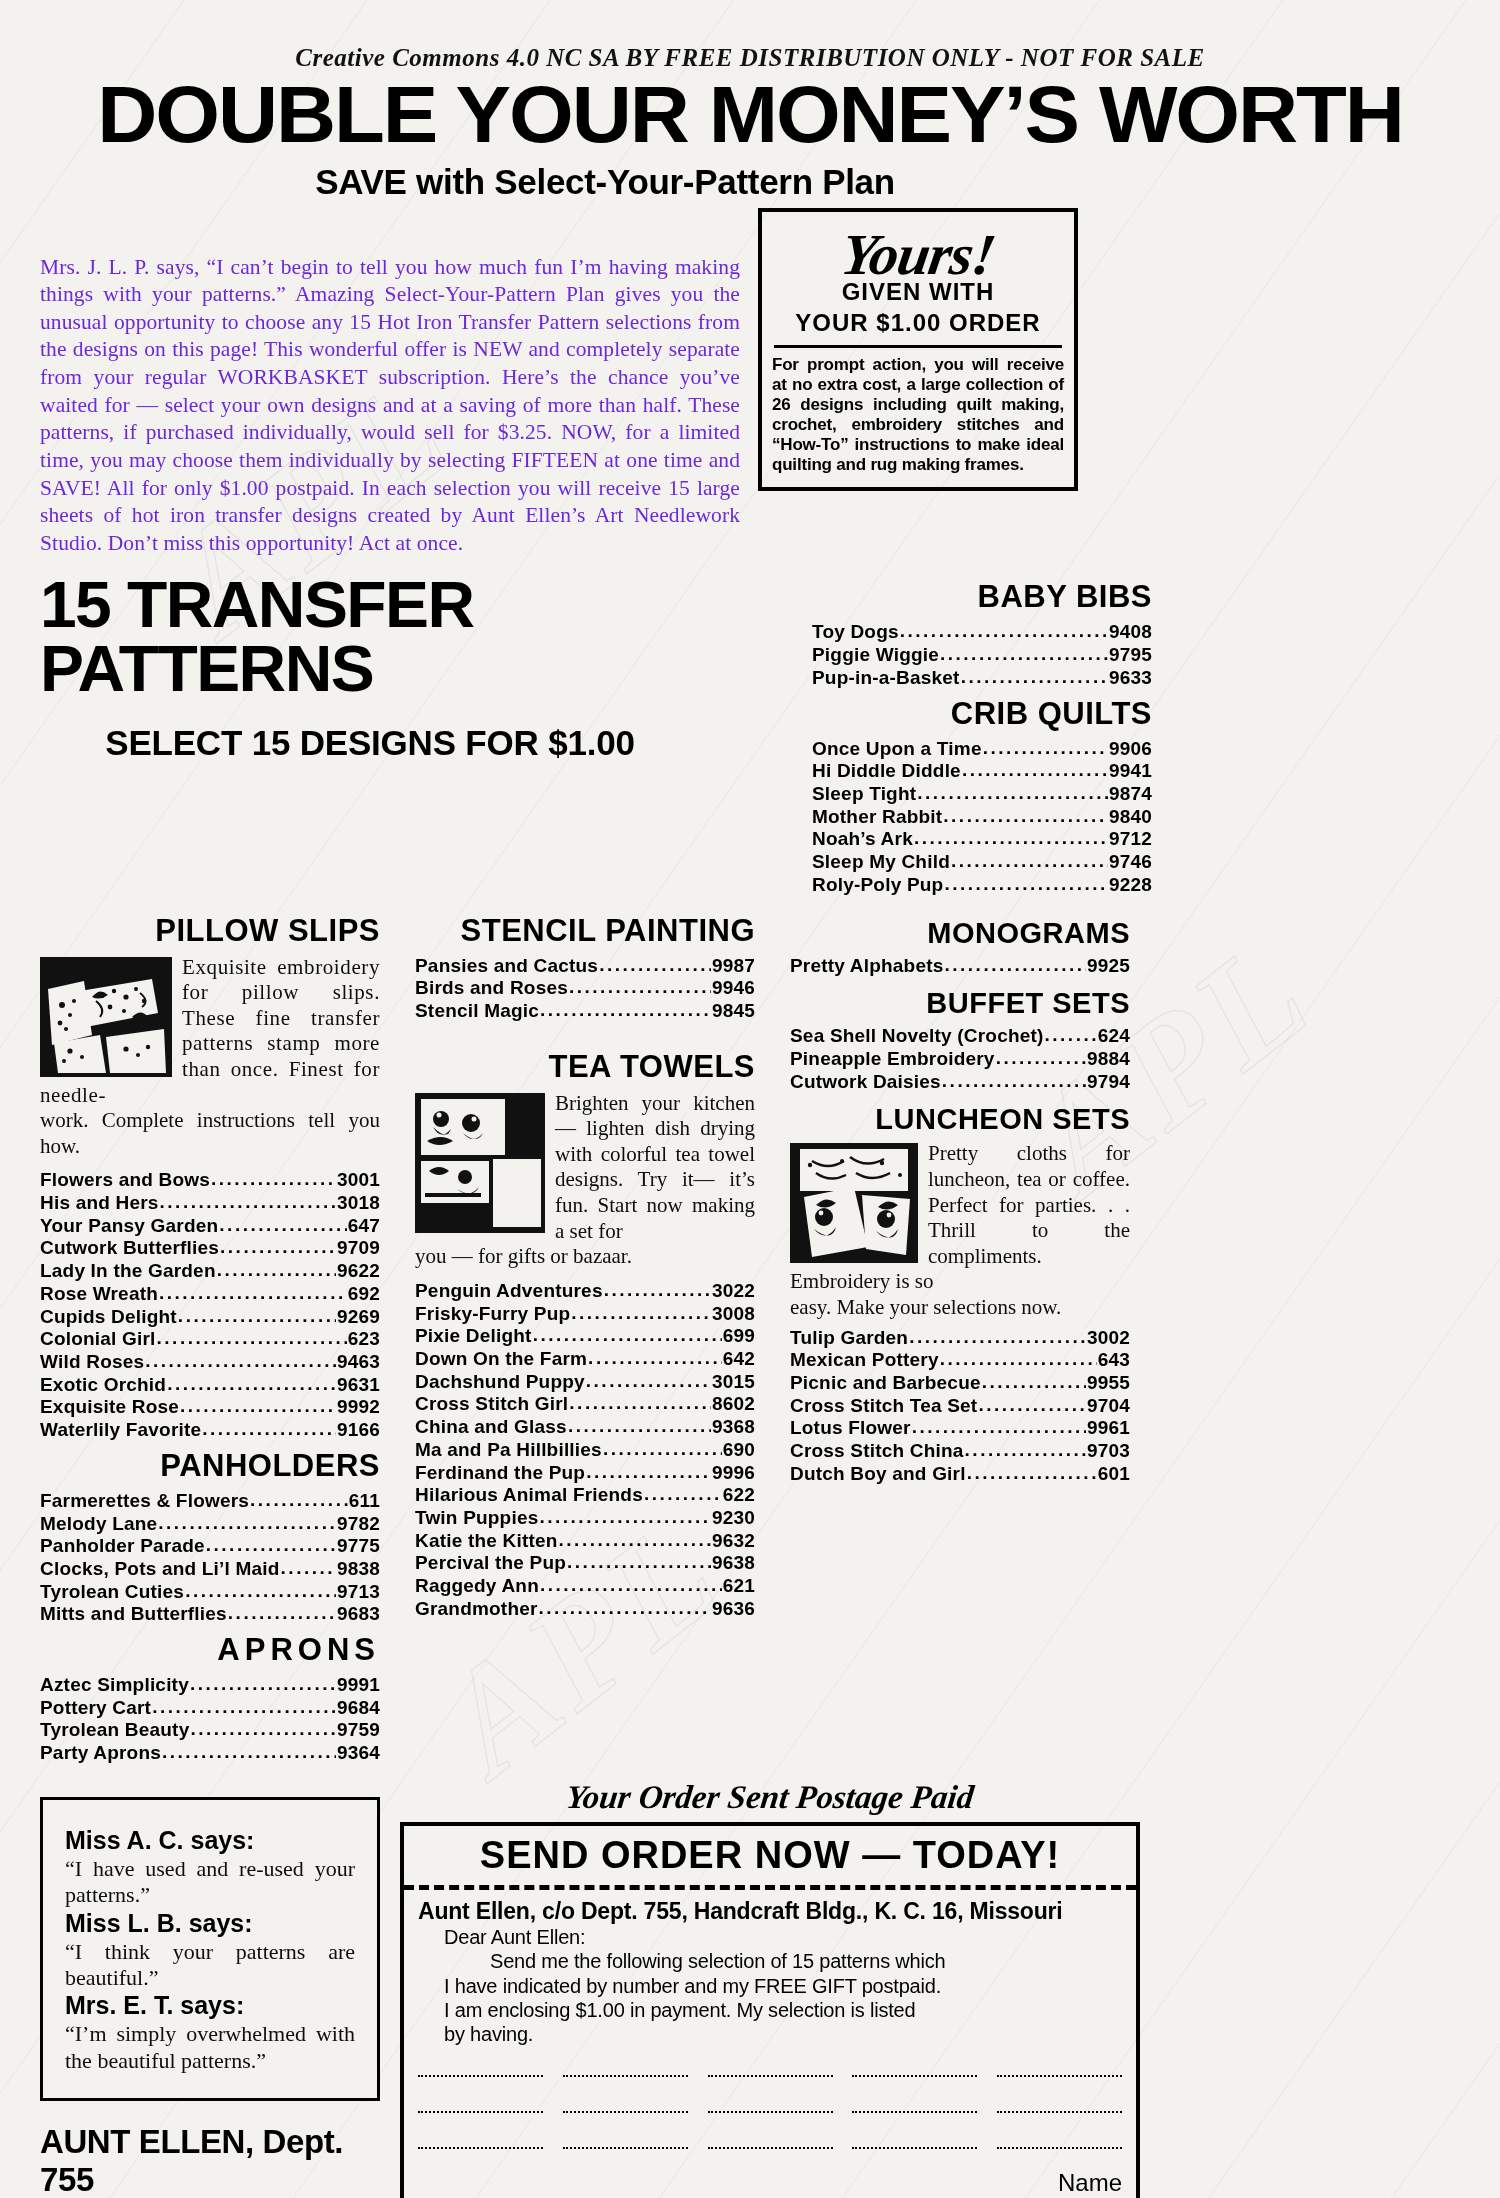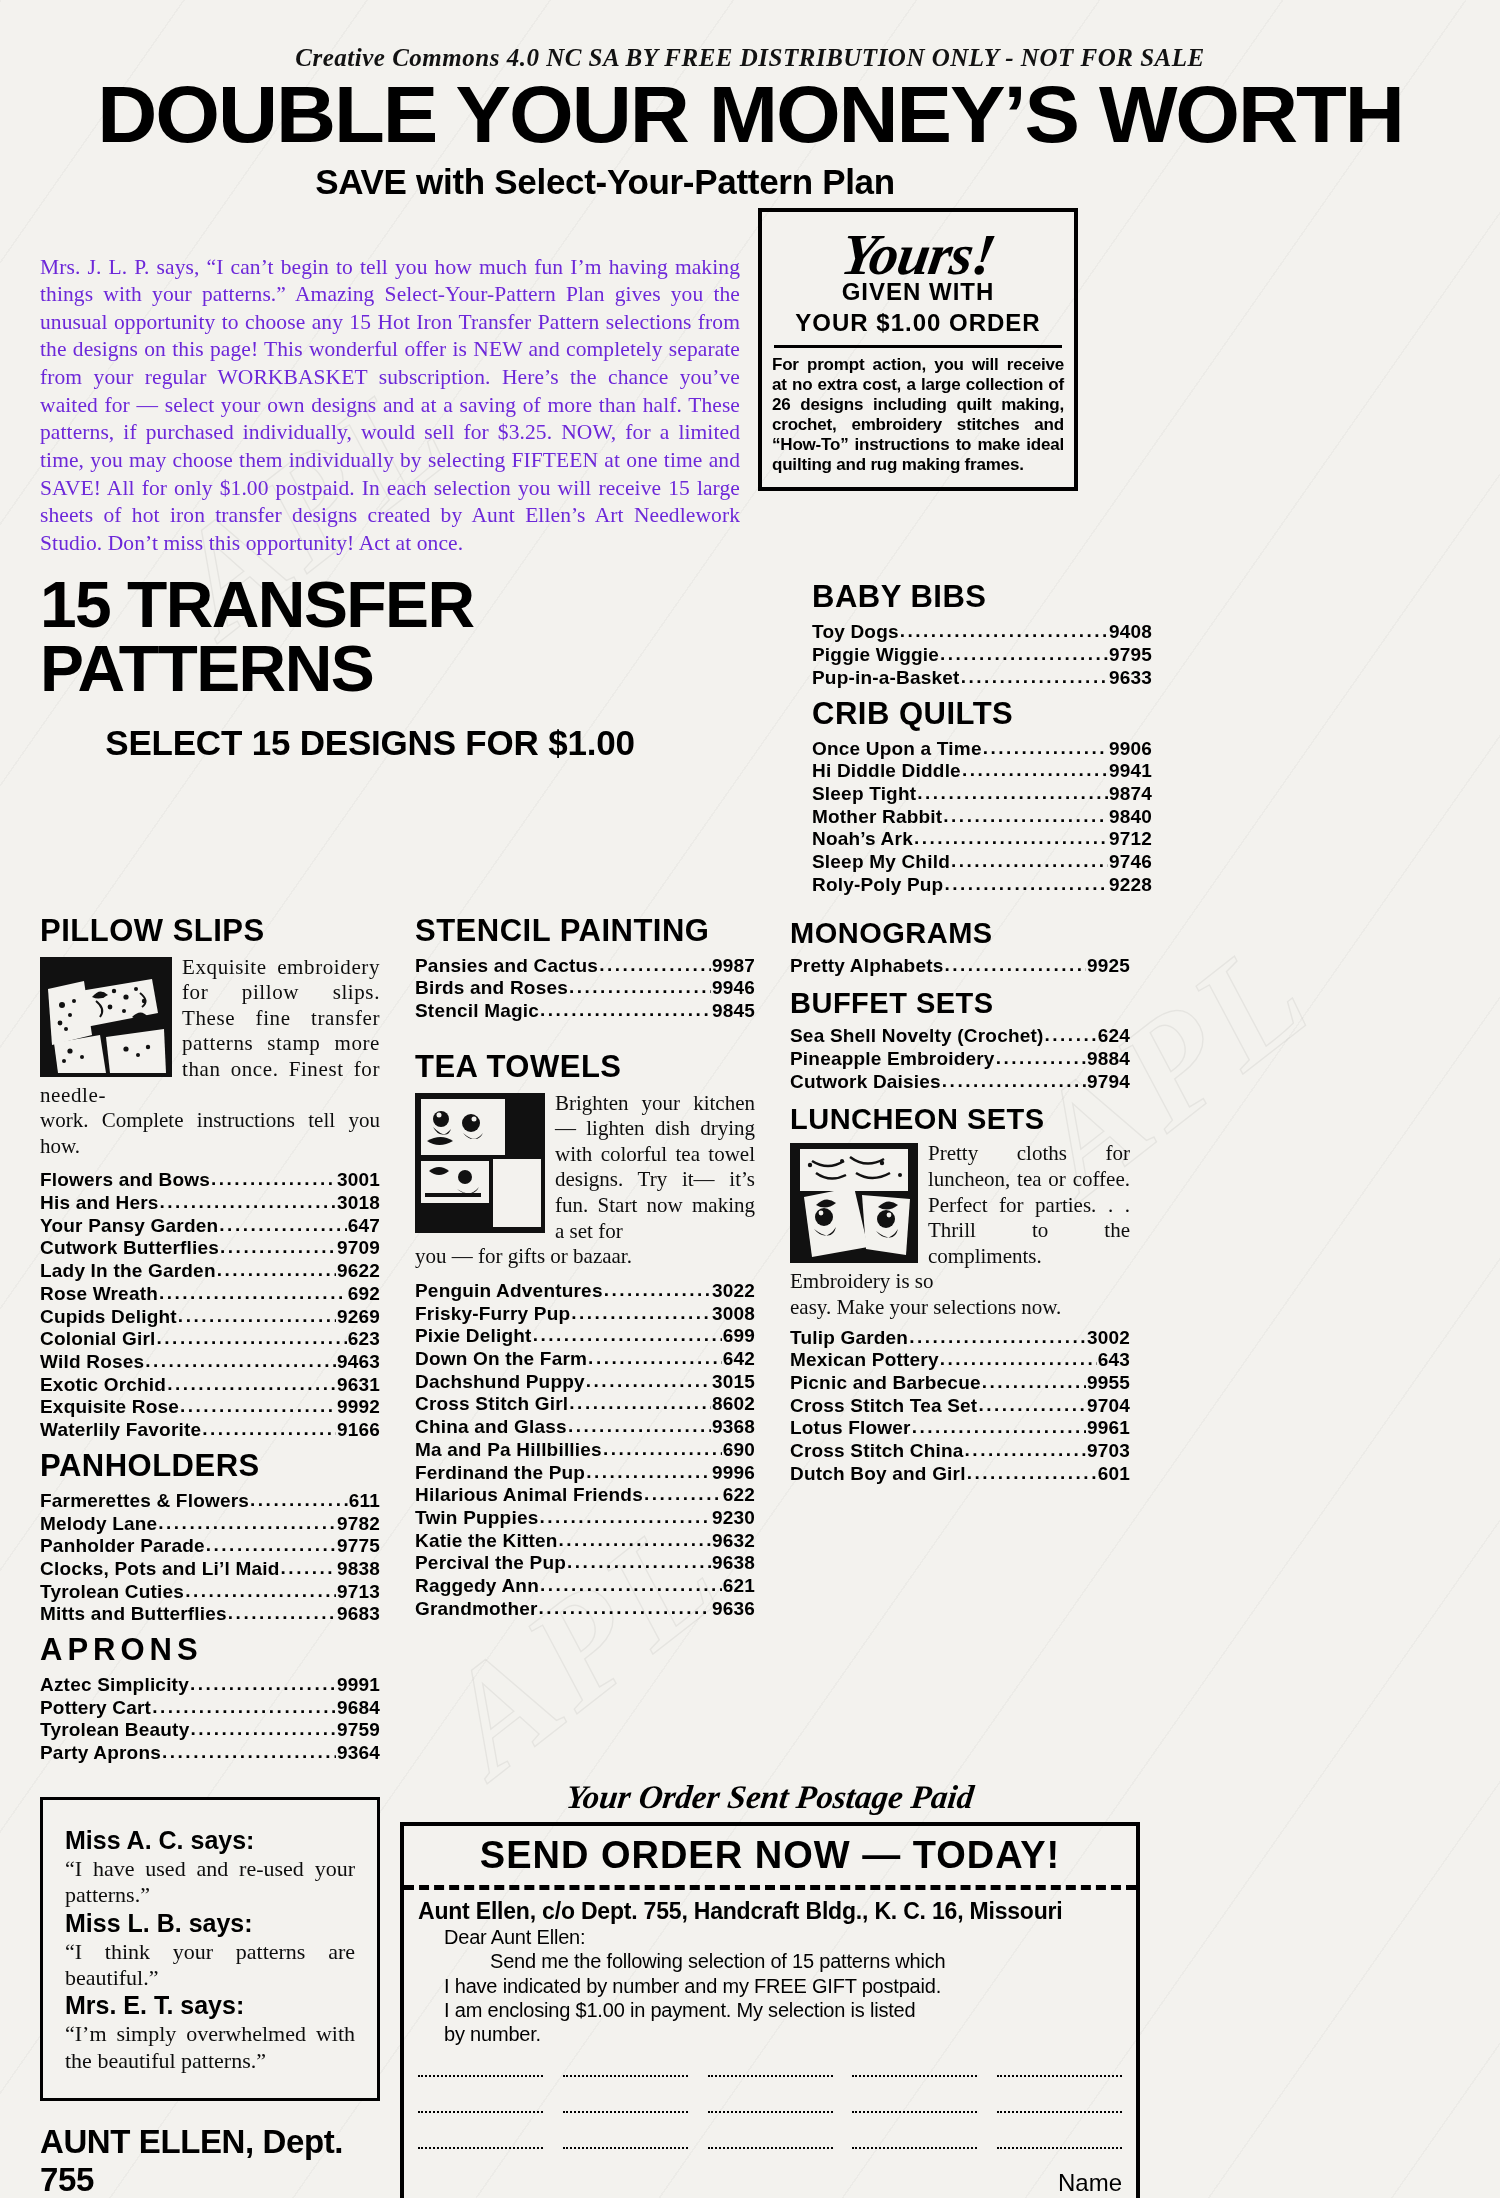--- a/index.html
+++ b/index.html
@@ -80,21 +80,21 @@
   }
 
   
   .cols{display:flex;margin-top:10px;gap:15px;}
   .col1{width:340px;}
   .col2{width:340px;margin-left:20px;}
   .col3{width:340px;margin-left:20px;}
 
   .cat-h{
     font-family:"Liberation Sans",sans-serif;font-weight:700;color:#000;
-    text-align:left;letter-spacing:.5px;
+    text-align:right;letter-spacing:.5px;
   }
   .cat-h.big{font-size:31px;margin:6px 0 6px;}
   .cat-h.med{font-size:29px;margin:10px 0 5px;}
 
   .blurb{
     font-family:"Liberation Serif",serif;font-size:21px;line-height:1.22;
     color:#0d0d0d;text-align:justify;
   }
   .blurb.spread{letter-spacing:.6px;}
 
@@ -727,21 +727,21 @@
         <div class="order-box">
           <div class="order-title">SEND ORDER NOW — TODAY!</div>
           <div class="dashrule"></div>
 
           <div class="order-body">
             <div class="order-addr">Aunt Ellen, c/o Dept. 755, Handcraft Bldg., K. C. 16, Missouri</div>
             <div class="order-p indent1">Dear Aunt Ellen:</div>
             <div class="order-p indent2">Send me the following selection of 15 patterns which</div>
             <div class="order-p indent1">I have indicated by number and my FREE GIFT postpaid.</div>
             <div class="order-p indent1">I am enclosing $1.00 in payment.  My selection is listed</div>
-            <div class="order-p indent1">by number.</div>
+            <div class="order-p indent1">by having.</div>
 
             <div class="numgrid">
               <div class="nrow">
                 <div class="nslot"></div>
                 <div class="nslot"></div>
                 <div class="nslot"></div>
                 <div class="nslot"></div>
                 <div class="nslot"></div>
               </div>
               <div class="nrow">

